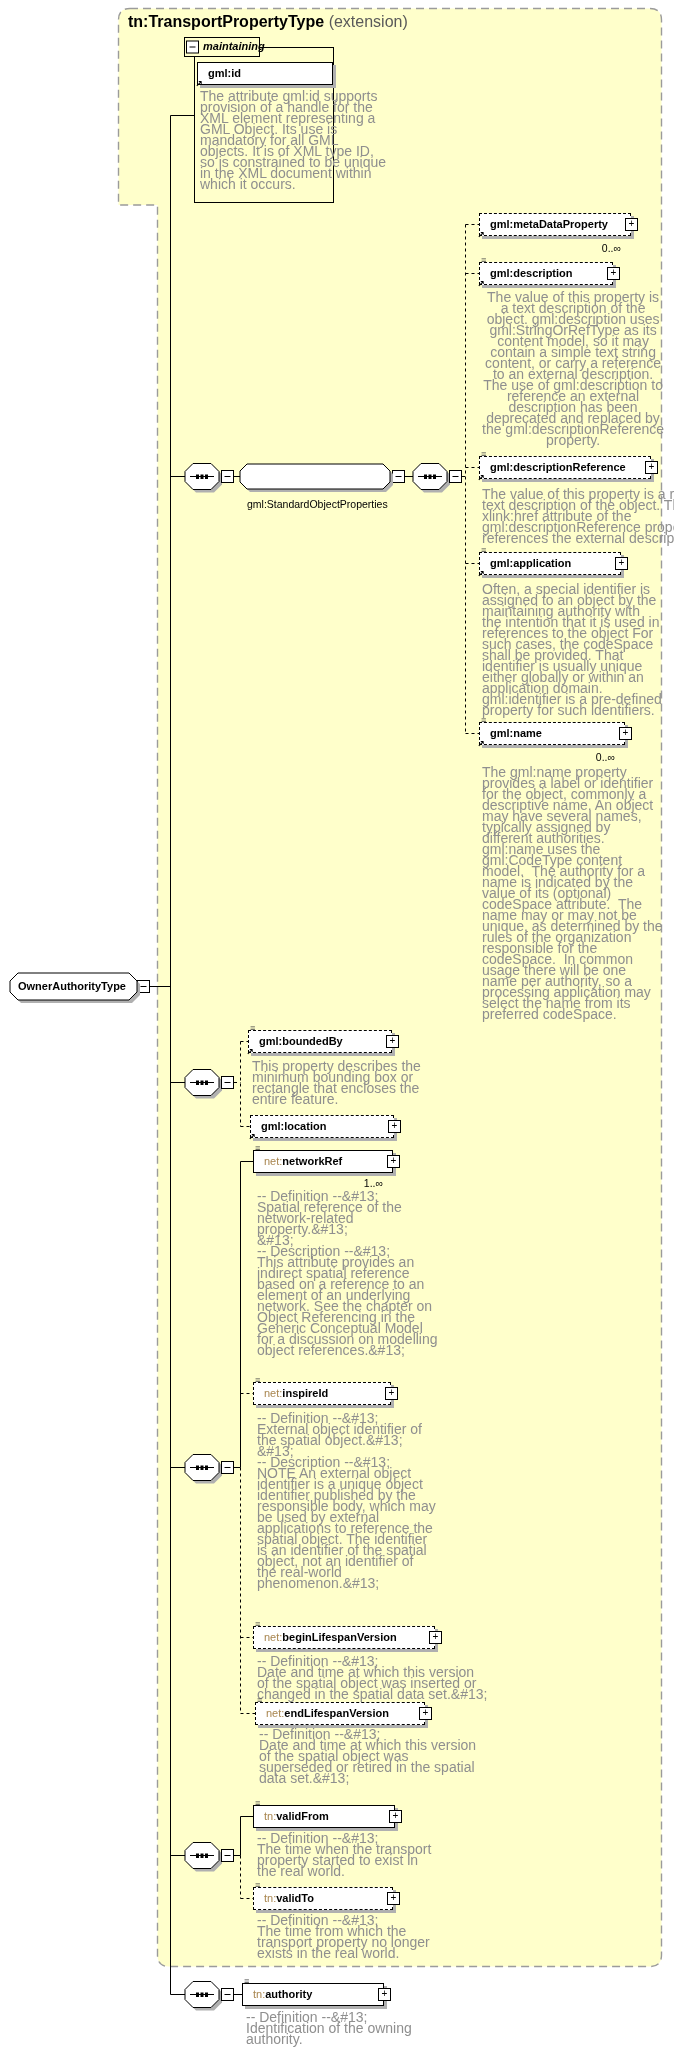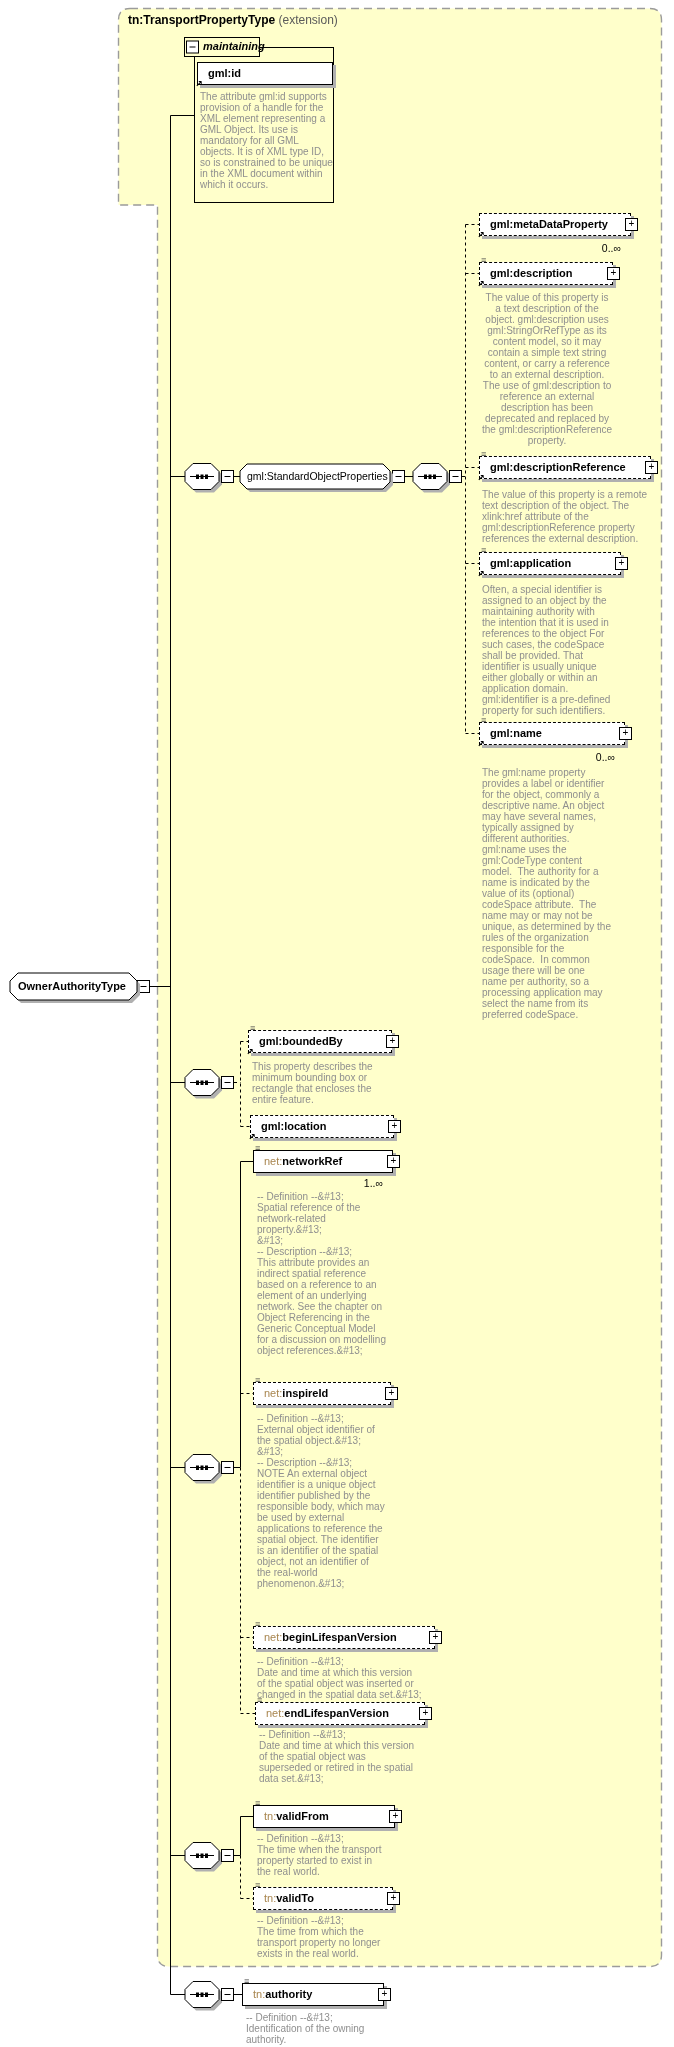--- a/index.html
+++ b/index.html
@@ -1,39 +1,39 @@
 <!DOCTYPE html>
 <html><head>
 <meta charset="utf-8">
 <style>
   html,body{margin:0;padding:0;background:#fff;}
   #canvas{position:relative;width:674px;height:2047px;background:#fff;overflow:hidden;
           font-family:"Liberation Sans","DejaVu Sans",sans-serif;}
   #bg{position:absolute;left:0;top:0;z-index:0;}
   .abs{position:absolute;z-index:2;}
-  .title{font-size:12px;color:#000;white-space:nowrap;}
+  .title{font-size:16px;color:#000;white-space:nowrap;}
   .title .tname{font-weight:bold;}
   .title .tqual{font-weight:normal;color:#5a5a5a;}
   .attr-head{font-size:11px;font-style:italic;font-weight:bold;color:#000;white-space:nowrap;}
   .ebox{position:absolute;z-index:2;height:21px;line-height:21px;background:#fff;
         border:1px solid #000;box-shadow:3px 3px 0 #b0b0b0;padding-left:10px;
         font-size:11px;font-weight:bold;color:#000;white-space:nowrap;}
   .ebox.opt{border-style:dashed;}
   .lbl-prefix{font-weight:normal;color:#a8854e;}
   .lbl-name{font-weight:bold;color:#000;}
   .plus{position:absolute;right:-8px;top:50%;margin-top:-7px;width:13px;height:13px;
         box-sizing:border-box;background:#fff;border:1px solid #000;
         font-size:10px;line-height:10px;font-weight:normal;text-align:center;color:#000;}
   .anno{position:absolute;left:1px;top:-7px;font-size:9px;line-height:9px;font-weight:normal;color:#444;}
   .refarrow{position:absolute;left:-3px;bottom:-5px;font-size:9px;line-height:9px;font-weight:bold;color:#000;}
   .occ{position:absolute;z-index:2;width:55px;text-align:right;font-size:10.5px;color:#000;white-space:nowrap;}
-  .desc{position:absolute;z-index:2;font-size:10px;line-height:11px;color:#8f8f8f;white-space:pre;}
+  .desc{position:absolute;z-index:2;font-size:14px;line-height:11px;color:#8f8f8f;white-space:pre;}
   .octlabel{position:absolute;z-index:2;height:23px;line-height:23px;white-space:nowrap;color:#000;}
   .octlabel.bold{font-weight:bold;font-size:11px;text-align:right;}
-  .octlabel.reg{font-weight:normal;font-size:10.5px;}
+  .octlabel.reg{font-weight:normal;font-size:10.5px;margin-top:28px;}
 </style>
 </head>
 <body>
 
 <div id="canvas">
 
 <svg id="bg" width="674" height="2047" viewBox="0 0 674 2047">
   <defs>
     <g id="seq">
       <polygon points="11,3 29,3 37,11 37,21 29,29 11,29 3,21 3,11" fill="#b0b0b0"></polygon>

